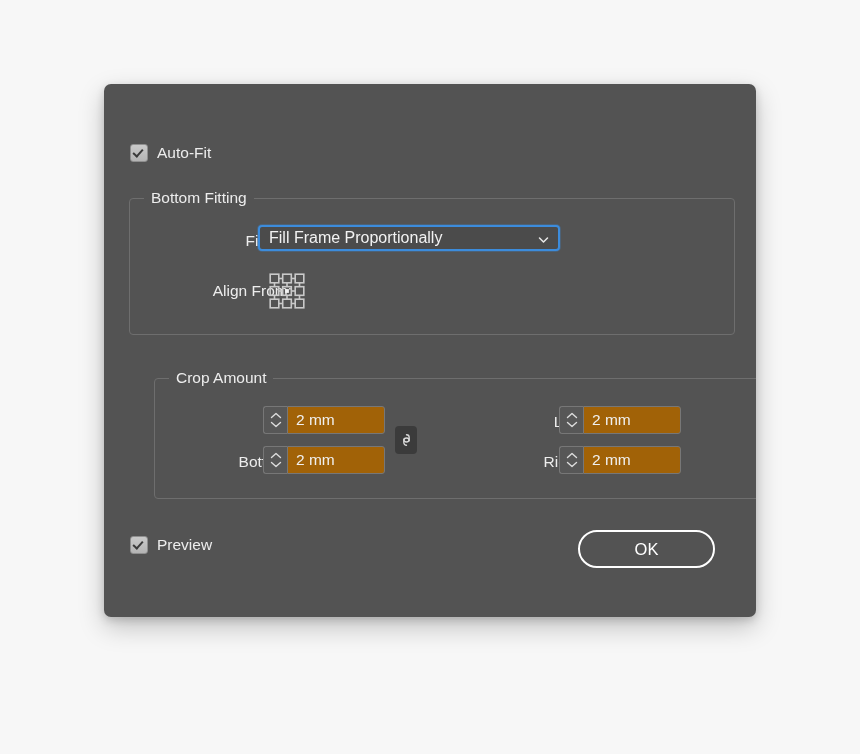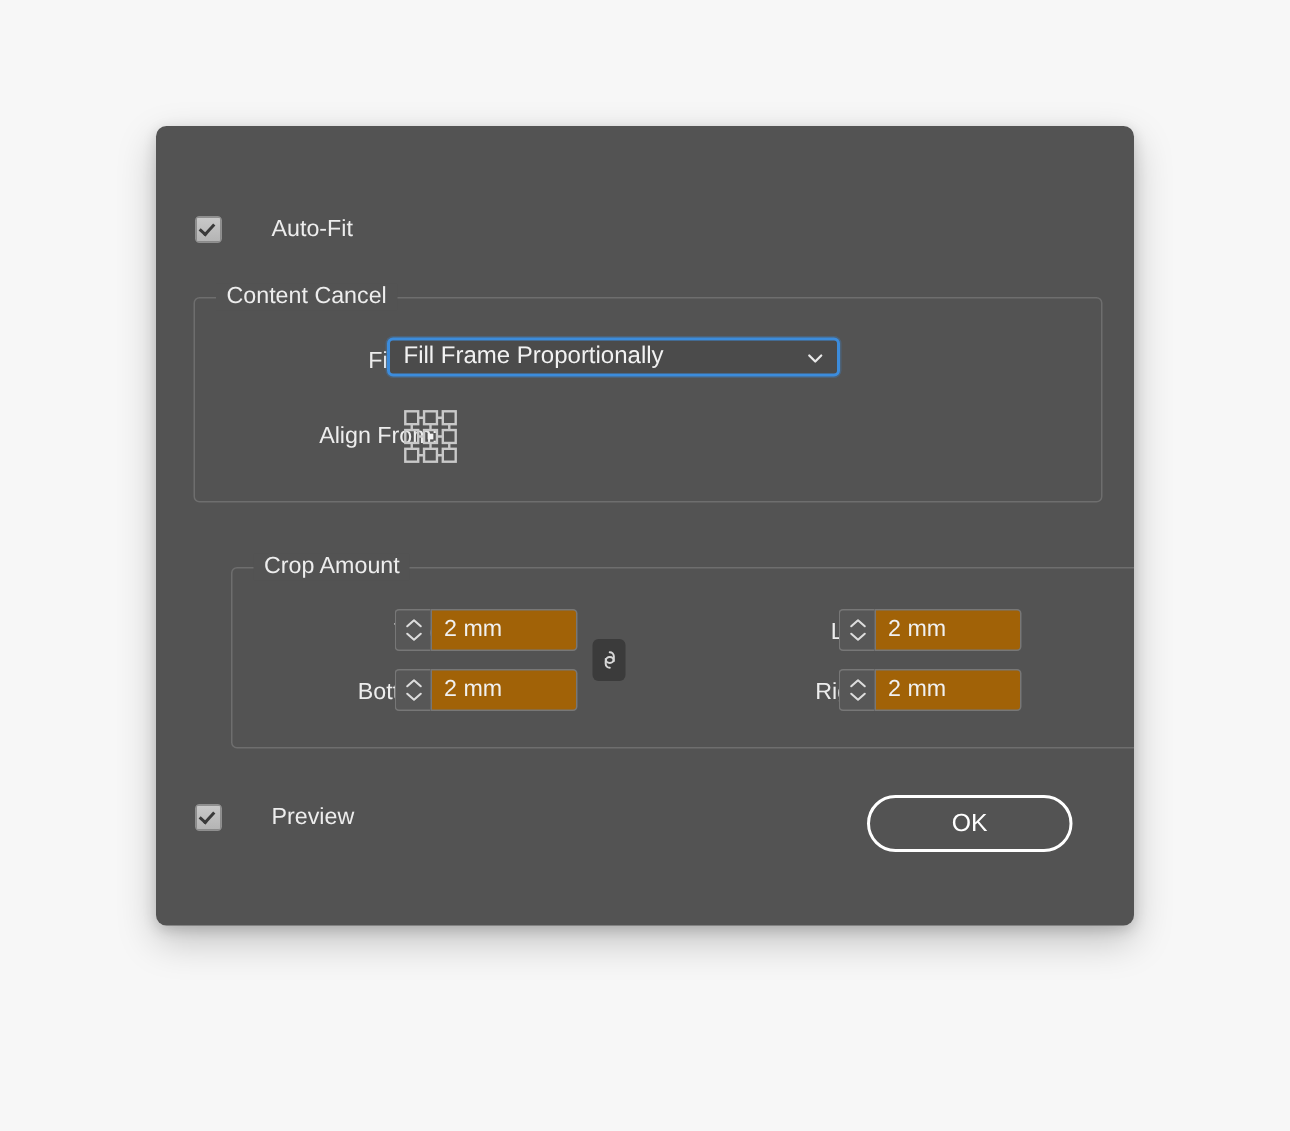--- a/index.html
+++ b/index.html
@@ -46,21 +46,20 @@
     position: relative;
     height: 505px;
     padding: 0;
   }
 
   
   .lbl {
     color: #ededed;
     font-size: 15.5px;
     white-space: nowrap;
-    margin-left: 24px;
   }
 
   
   .checkrow {
     position: absolute;
     display: flex;
     align-items: center;
     gap: 9px;
   }
   .checkbox {
@@ -214,21 +213,21 @@
 
 
   <div class="dialog-body">
 
     <div class="checkrow" style="left:26px; top:60px;">
       <span class="checkbox"></span>
       <span class="lbl">Auto-Fit</span>
     </div>
 
     <div class="group" style="left:25px; top:114px; width:604px; height:135px;">
-      <span class="group-title">Content Cancel</span>
+      <span class="group-title">Bottom Fitting</span>
     </div>
 
     <span class="field-label" style="left:60px; top:148px; width:128px;">Fitting:</span>
 
     <div class="select" style="left:154px; top:141px; width:302px; height:26px;">
       <span class="select-value">Fill Frame Proportionally</span>
       <span class="chev">
         <svg viewBox="0 0 13 13" width="13" height="13" aria-hidden="true">
           <path d="M2.5 5 L6.5 9 L10.5 5" fill="none" stroke="#e9e9e9" stroke-width="1.5" stroke-linecap="round" stroke-linejoin="round"></path>
         </svg>

